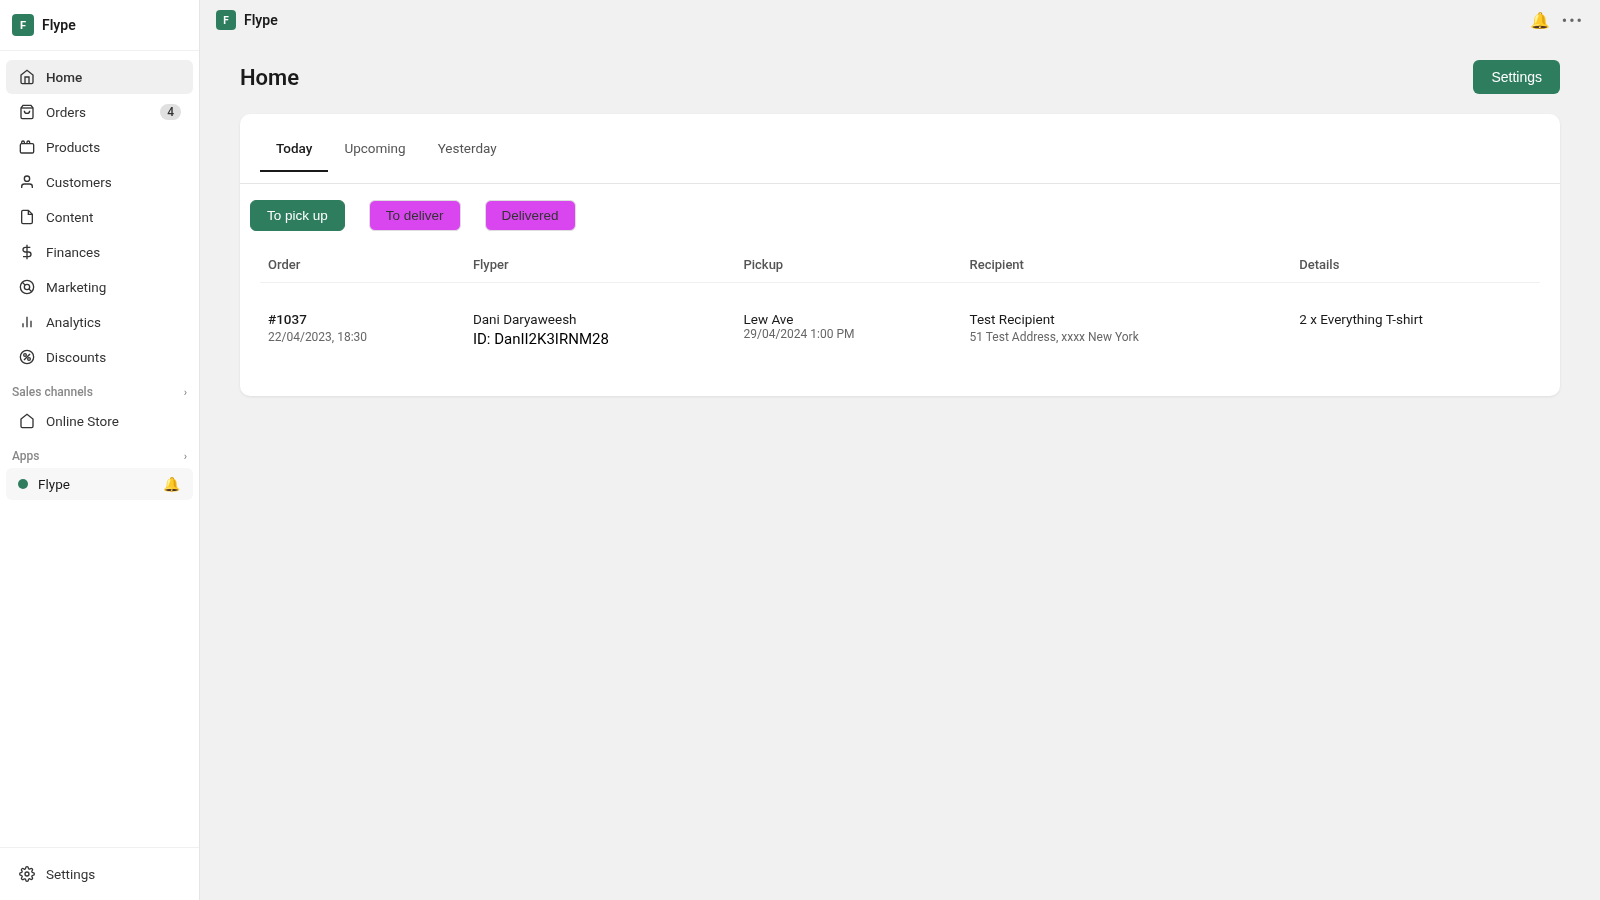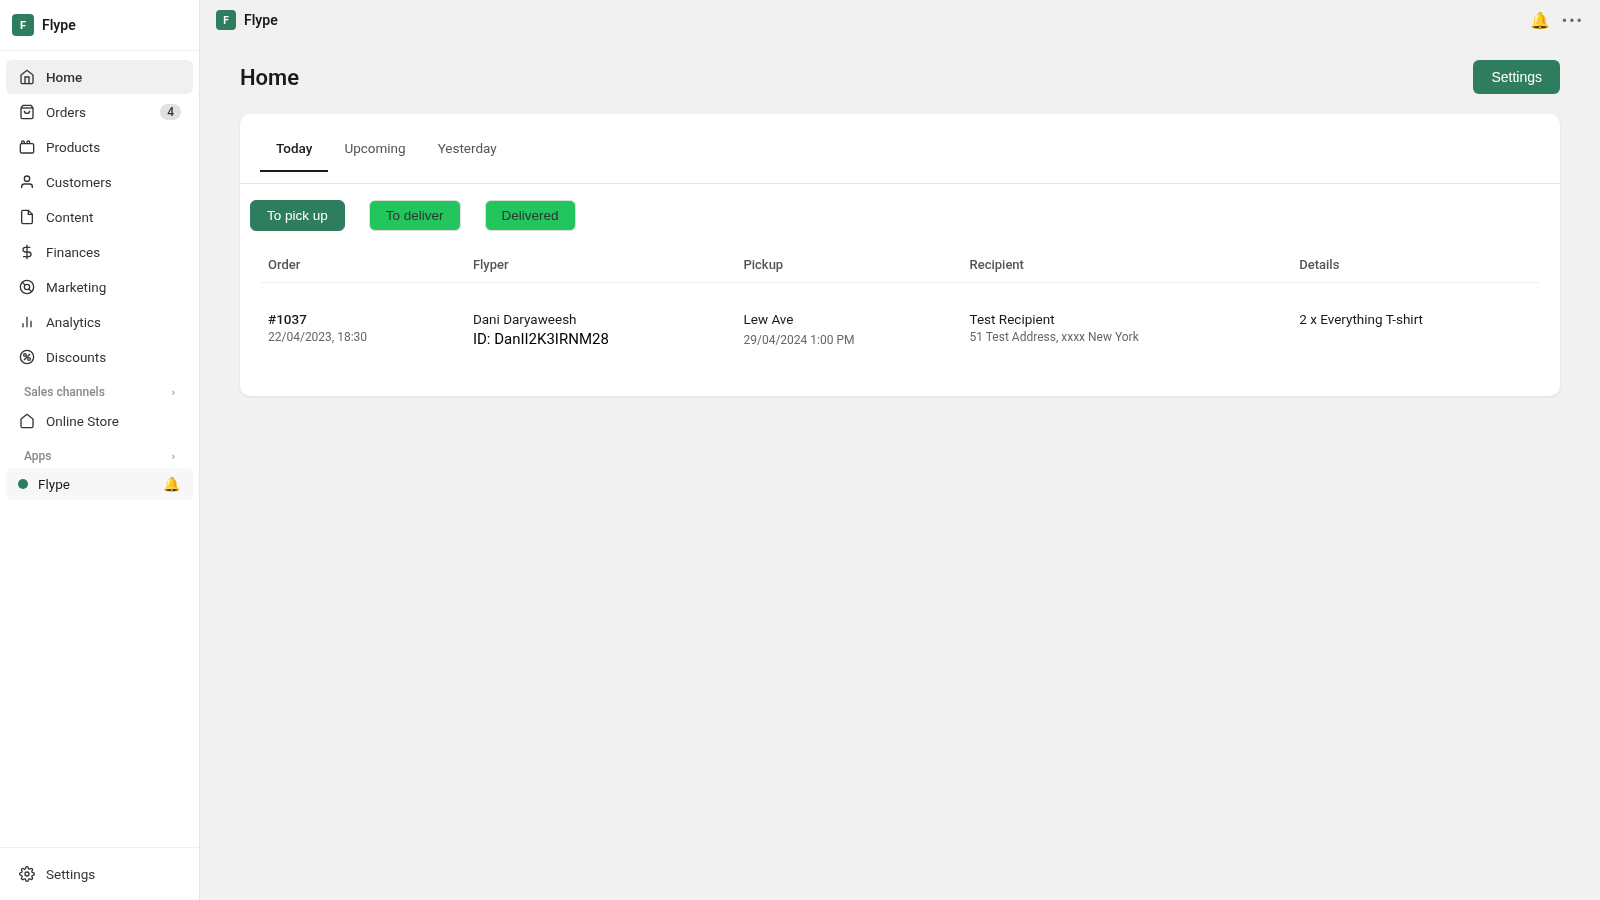--- a/index.html
+++ b/index.html
@@ -48,21 +48,21 @@
     .nav-badge {
       margin-left: auto;
       background: #e0e0e0;
       border-radius: 10px;
       padding: 1px 7px;
       font-size: 12px;
       font-weight: 500;
     }
 
     .sidebar-section-label {
-      font-size: 12px; color: #888; padding: 10px 24px 4px; font-weight: 500;
+      font-size: 12px; color: #888; padding: 10px 12px 4px; font-weight: 500;
       display: flex; align-items: center; justify-content: space-between;
     }
     .sidebar-section-label span.chevron { font-size: 11px; }
 
     .sidebar-bottom {
       border-top: 1px solid #f0f0f0;
       padding: 8px 0;
     }
 
     .flype-item {
@@ -140,21 +140,21 @@
 
     
     .filter-row {
       padding: 16px 10px;
       display: flex; gap: 24px;
     }
     .filter-btn {
       padding: 7px 16px;
       border-radius: 6px;
       border: 1px solid #ddd;
-      background: #22c55e;
+      background: #d946ef;
       font-size: 13.5px;
       cursor: pointer;
       color: #333;
     }
     .filter-btn.active {
       background: #2e7d5e; color: white; border-color: #2e7d5e;
     }
 
     
     .table-wrap { padding: 0 20px 20px; }
@@ -166,21 +166,21 @@
     }
     td {
       padding: 28px 8px;
       font-size: 13.5px;
       vertical-align: top;
     }
     tr.data-row td { border-top: 1px solid #f0f0f0; }
     .order-id { font-weight: 500; }
     .order-date { font-size: 12px; color: #666; margin-top: 3px; }
     .flyper-id { font-size: 15px; color: #000000; margin-top: 3px; }
-    .pickup-date { font-size: 12px; color: #666; margin-top: 6px; }
+    .pickup-date { font-size: 12px; color: #666; margin-top: 0; }
     .recipient-address { font-size: 12px; color: #666; margin-top: 3px; }
   </style>
 </head>
 <body>
 
 <div id="sidebar">
   <div class="sidebar-header">
     <div class="sidebar-logo">
       <span>F</span>
     </div>

